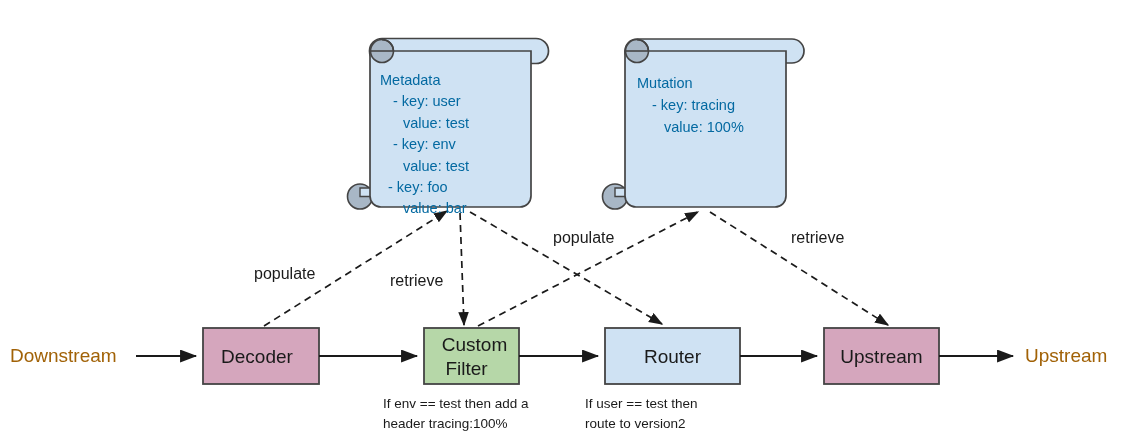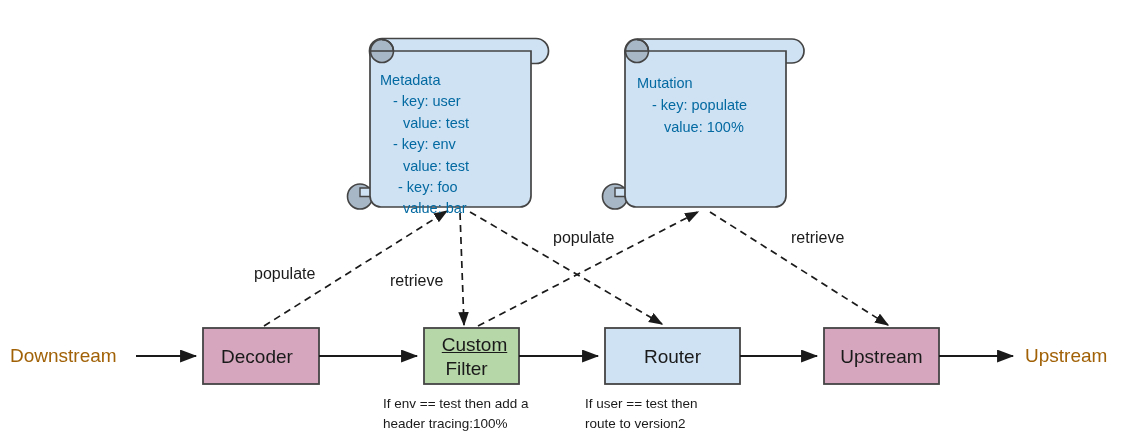--- a/index.html
+++ b/index.html
@@ -125,21 +125,21 @@
     <line x1="470" y1="212" x2="662" y2="324" stroke="#1a1a1a" stroke-width="1.7" stroke-dasharray="7,5" marker-end="url(#arrowDash)"></line>
 
     <line x1="710" y1="212" x2="888" y2="325" stroke="#1a1a1a" stroke-width="1.7" stroke-dasharray="7,5" marker-end="url(#arrowDash)"></line>
   </svg>
 
   <div class="txt endpoint-label" style="left:10px; top:344px;">Downstream</div>
   <div class="txt endpoint-label" style="left:1025px; top:344px;">Upstream</div>
 
   <div class="txt box-label" style="left:203px; top:345px; width:108px;">Decoder</div>
 
-  <div class="txt box-label" style="left:424px; top:333px; width:101px;text-decoration:underline;">Custom</div>
+  <div class="txt box-label" style="left:424px; top:333px; width:101px;">Custom</div>
   <div class="txt box-label" style="left:424px; top:357px; width:85px;">Filter</div>
 
   <div class="txt box-label" style="left:605px; top:345px; width:135px;">Router</div>
 
   <div class="txt box-label" style="left:824px; top:345px; width:115px;">Upstream</div>
 
   <div class="txt caption" style="left:383px; top:394px;">If env == test then add a</div>
   <div class="txt caption" style="left:383px; top:414px;">header tracing:100%</div>
 
   <div class="txt caption" style="left:585px; top:394px;">If user == test then</div>
@@ -148,21 +148,21 @@
   <div class="txt edge-label" style="left:254px; top:264px;">populate</div>
   <div class="txt edge-label" style="left:390px; top:271px;">retrieve</div>
   <div class="txt edge-label" style="left:553px; top:228px;">populate</div>
   <div class="txt edge-label" style="left:791px; top:228px;">retrieve</div>
 
   <div class="txt scroll-text scroll-title" style="left:380px; top:69px;">Metadata</div>
   <div class="txt scroll-text" style="left:393px; top:90px;">- key: user</div>
   <div class="txt scroll-text" style="left:403px; top:112px;">value: test</div>
   <div class="txt scroll-text" style="left:393px; top:133px;">- key: env</div>
   <div class="txt scroll-text" style="left:403px; top:155px;">value: test</div>
-  <div class="txt scroll-text" style="left:398px; top:176px;">- key: foo</div>
+  <div class="txt scroll-text" style="left:388px; top:176px;">- key: foo</div>
 
   <div class="txt scroll-text" style="left:403px; top:176px; transform:translateY(21px);">value: bar</div>
 
   <div class="txt scroll-text scroll-title" style="left:637px; top:72px;">Mutation</div>
-  <div class="txt scroll-text" style="left:652px; top:94px;">- key: populate</div>
+  <div class="txt scroll-text" style="left:652px; top:94px;">- key: tracing</div>
   <div class="txt scroll-text" style="left:664px; top:116px;">value: 100%</div>
 
 </div>
 
 </body></html>

